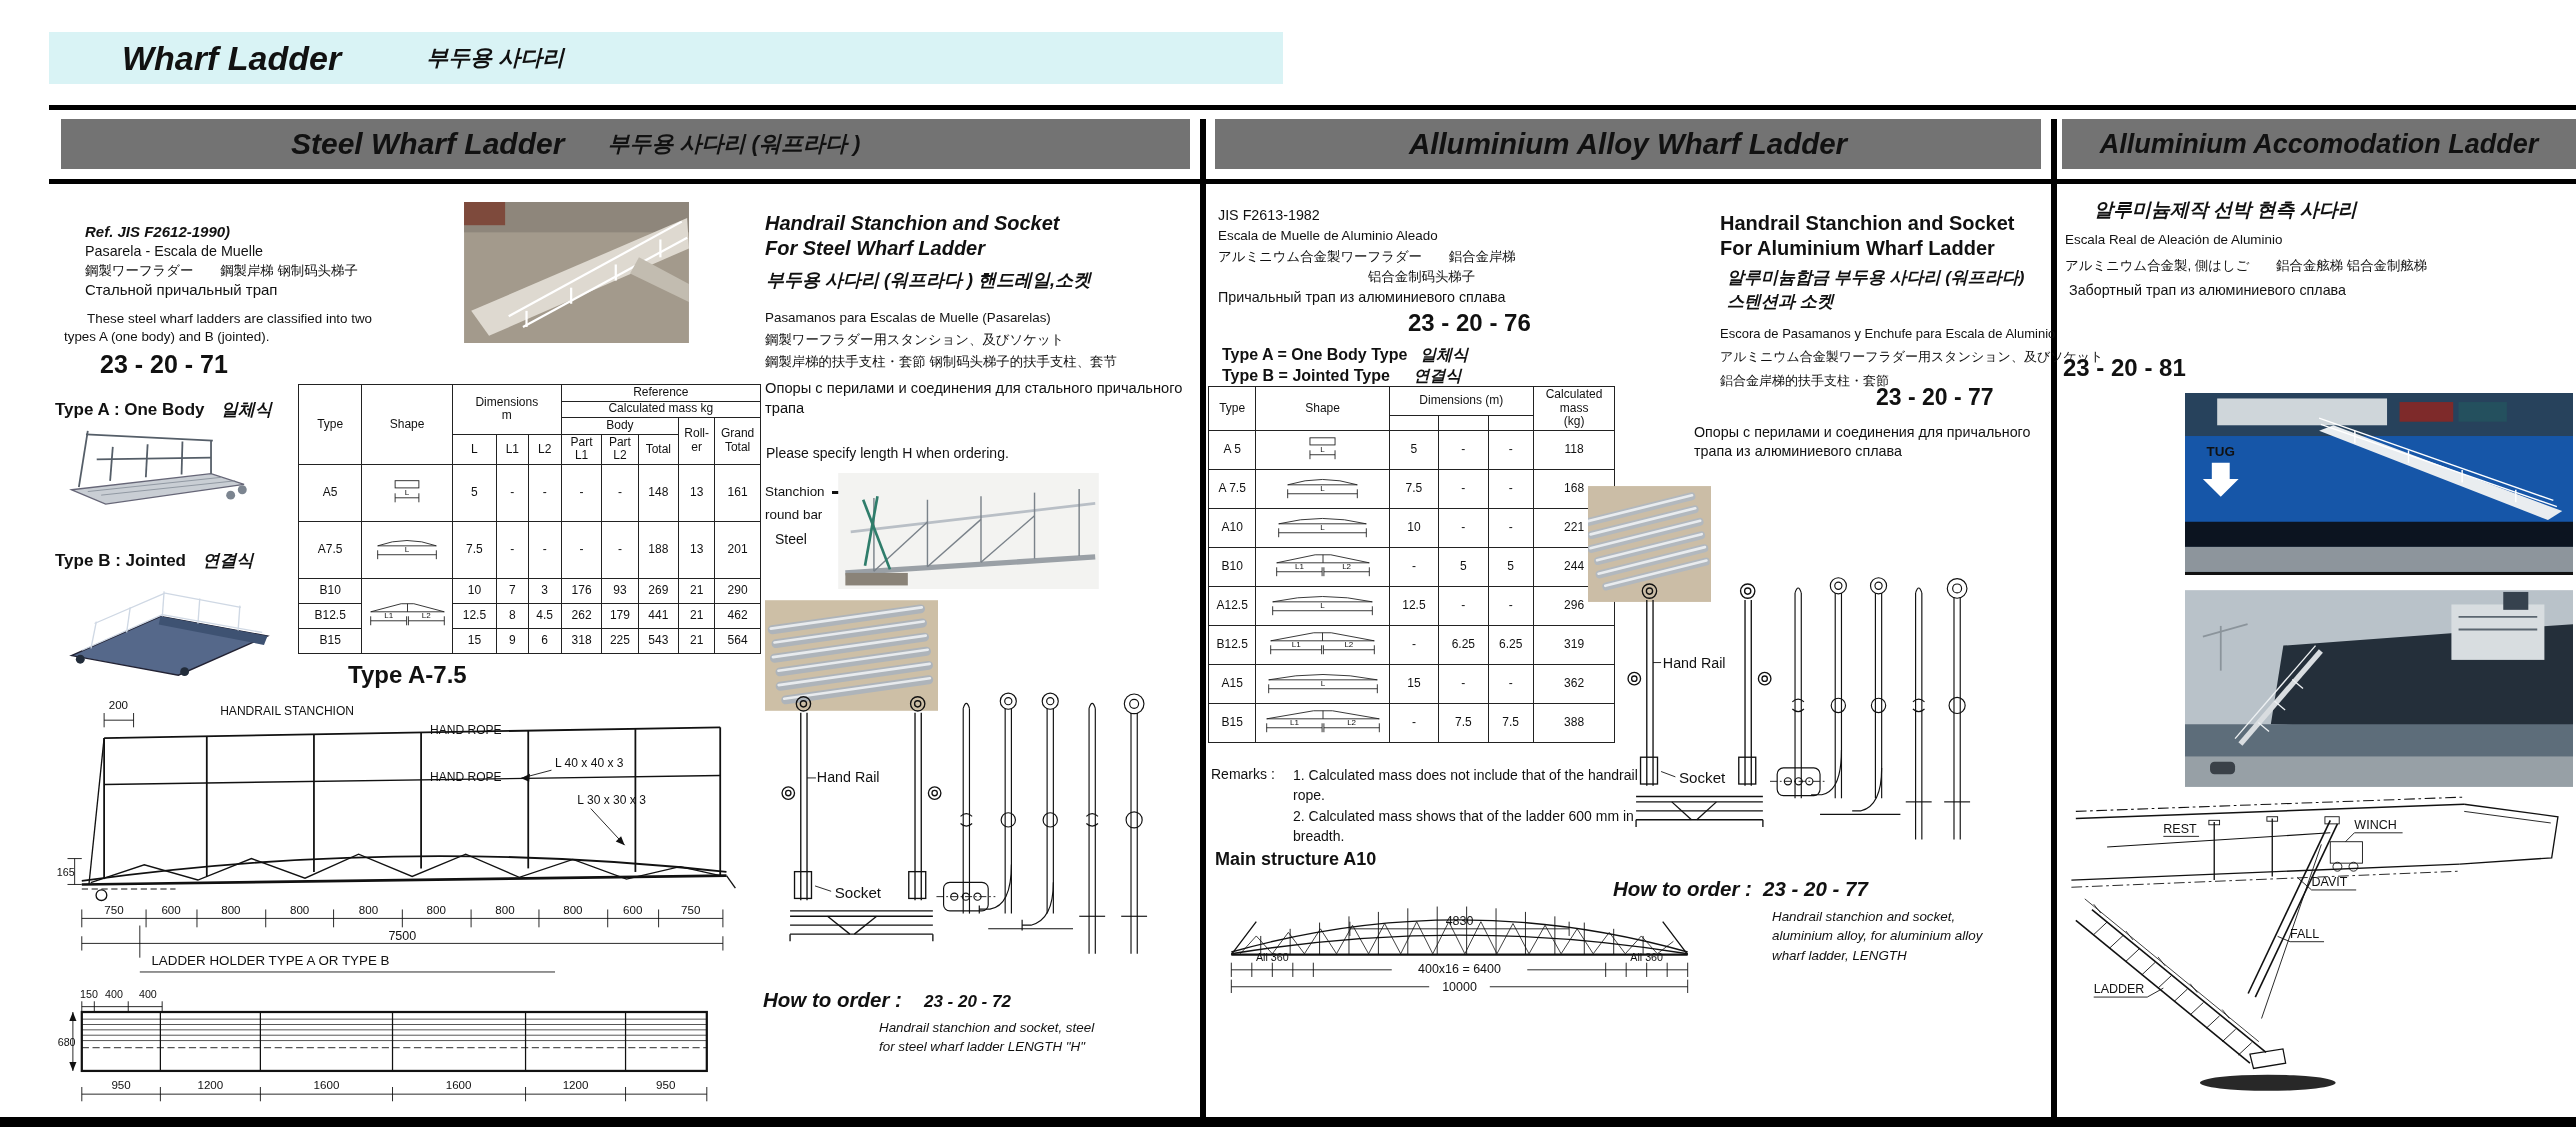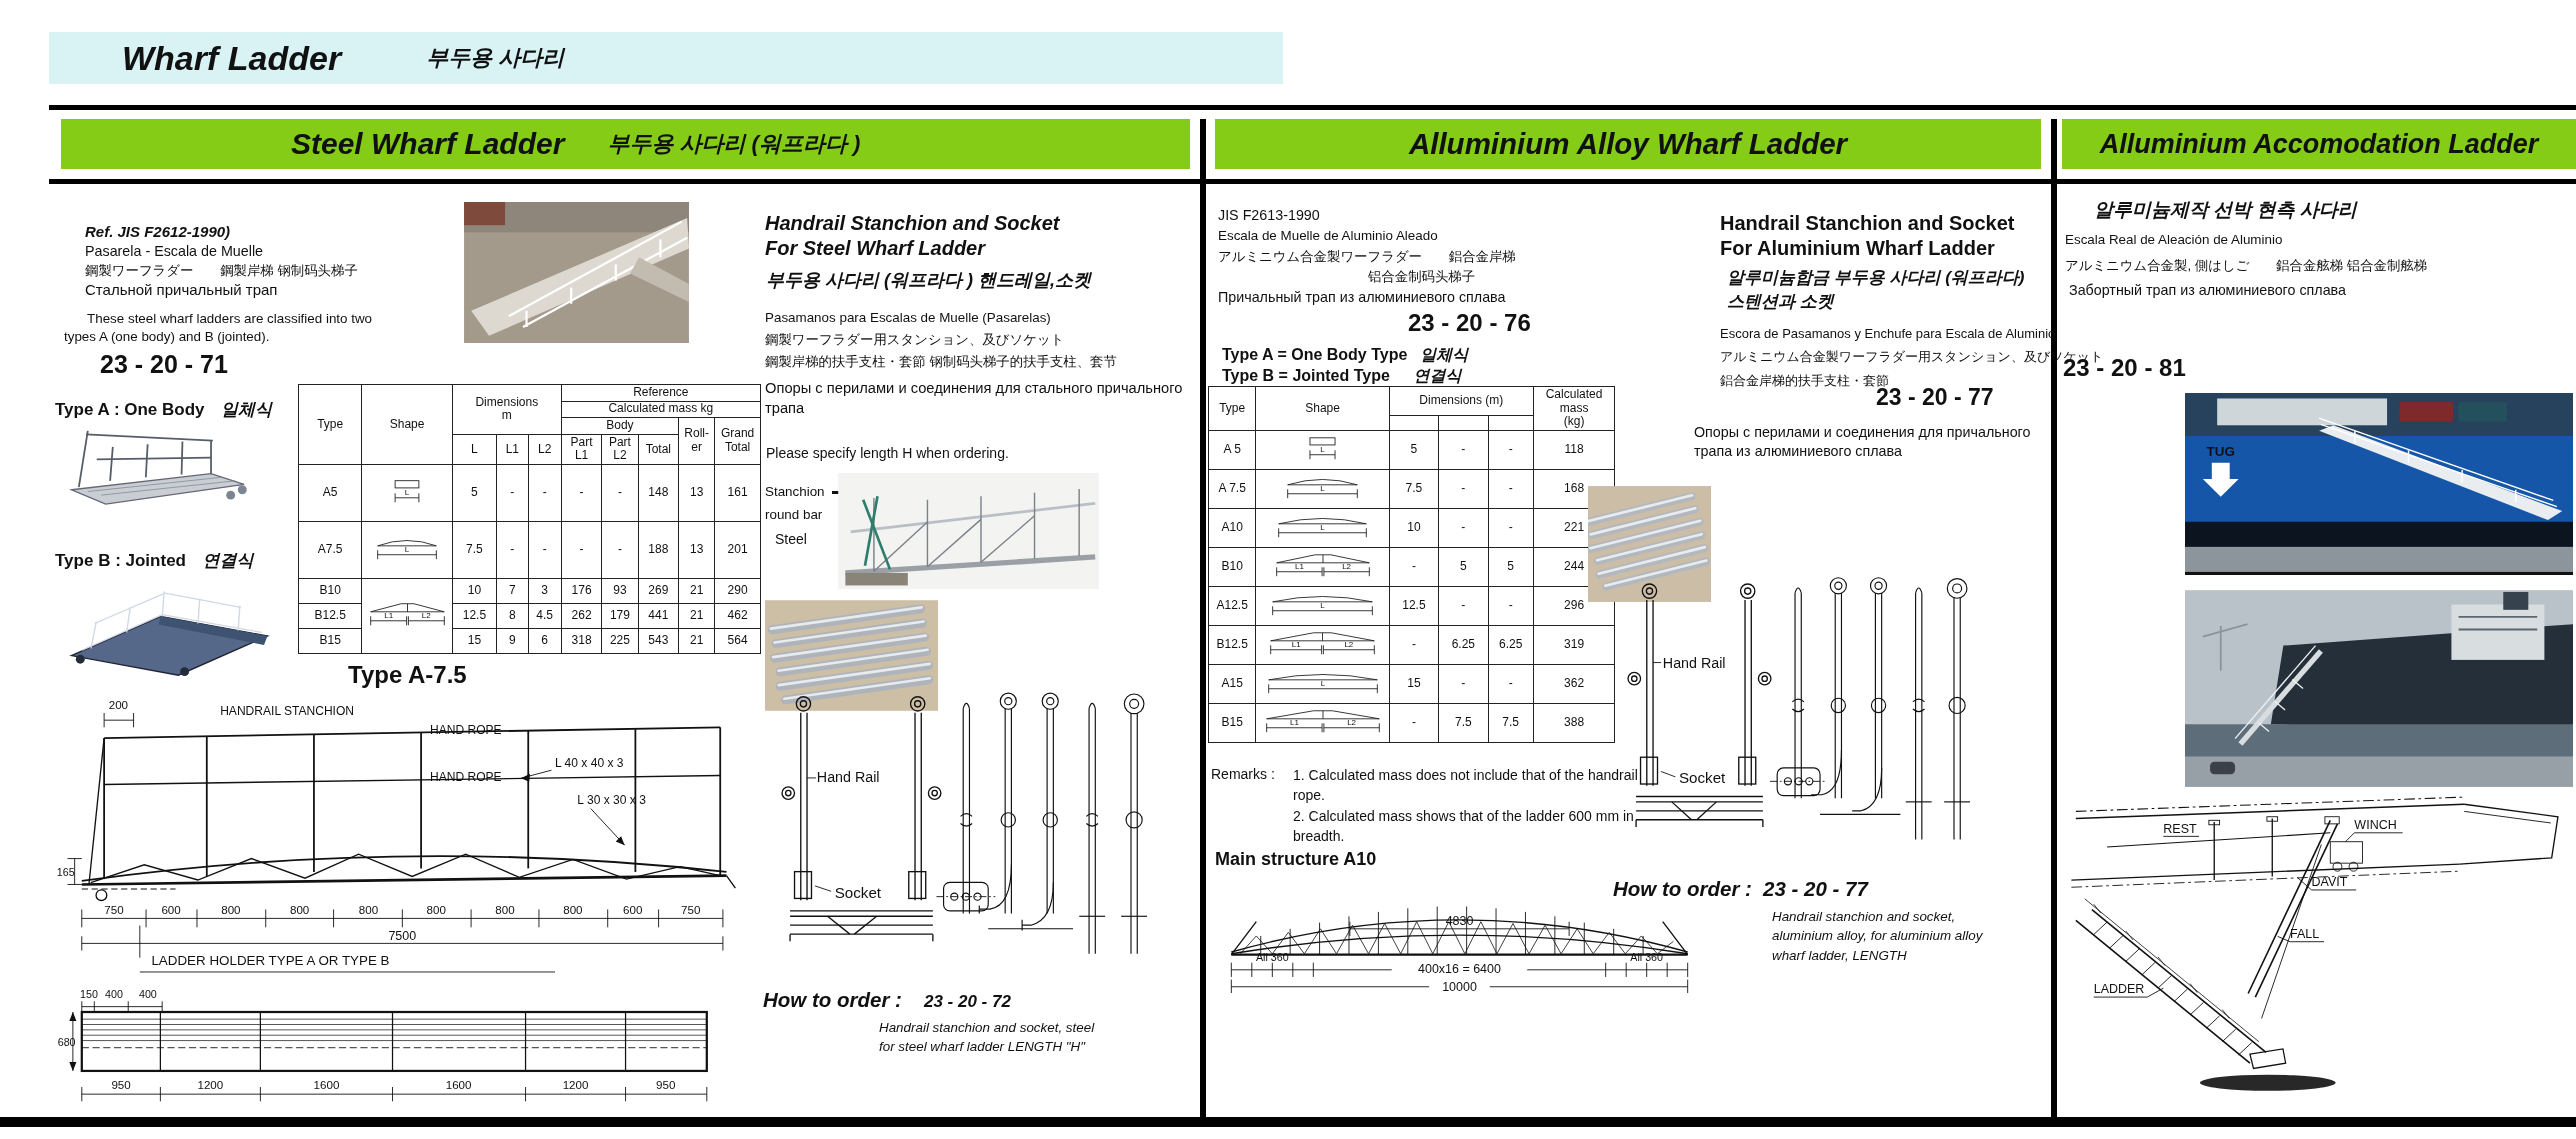--- a/index.html
+++ b/index.html
@@ -1,21 +1,21 @@
 <!DOCTYPE html>
 <html style="font-size:14.3px"><head>
 <meta charset="utf-8">
 <style>
   html,body{margin:0;padding:0;background:#e8e8e8;}
   .page{position:relative;width:2576px;height:1140px;background:#fff;overflow:hidden;
         font-family:"Liberation Sans",sans-serif;color:#111;}
   .abs{position:absolute;}
   .b{font-weight:bold;} .i{font-style:italic;}
   .banner{background:#d9f3f5;display:flex;align-items:center;}
-  .mint{background:#84cc16;display:flex;align-items:center;}
+  .mint{background:#737373;display:flex;align-items:center;}
   .rule{background:#000;}
   .vsep{background:#000;}
   table{border-collapse:collapse;background:#fff;border:1.8px solid #111;}
   th,td{border:0.9px solid #222;text-align:center;font-size:12px;padding:0.9px 2.7px;
         white-space:pre-line;font-weight:normal;color:#111;line-height:1.15;}
   svg text{font-family:"Liberation Sans",sans-serif;fill:#111;}
   .photo{position:absolute;overflow:hidden;}
   .line-pt{position:absolute;background:#111;}
 </style>
 </head>
@@ -487,21 +487,21 @@
   <div class="abs" style="left:763px;top:988px;">
     <span class="b i" style="font-size:20.5px;">How to order :</span>
     <span class="b i" style="font-size:17px;margin-left:18px;">23 - 20 - 72</span>
   </div>
   <div class="abs i" style="left:879px;top:1018px;font-size:13.4px;line-height:1.45;">
     <div>Handrail stanchion and socket, steel</div>
     <div>for steel wharf ladder LENGTH "H"</div>
   </div>
 
   <div class="abs" style="left:1218px;top:205px;line-height:1.5;">
-    <div style="font-size:14.3px;">JIS F2613-1990</div>
+    <div style="font-size:14.3px;">JIS F2613-1982</div>
     <div style="font-size:13.4px;">Escala de Muelle de Aluminio Aleado</div>
     <div style="font-size:13.4px;">アルミニウム合金製ワーフラダー　　鋁合金岸梯</div>
     <div style="font-size:13.4px;padding-left:150px;">铝合金制码头梯子</div>
     <div style="font-size:14.3px;">Причальный трап из алюминиевого сплава</div>
   </div>
   <div class="abs b" style="left:1408px;top:309px;font-size:24px;">23 - 20 - 76</div>
   <div class="abs" style="left:1222px;top:345px;">
     <span class="b" style="font-size:16px;">Type A = One Body Type</span>
     <span class="b i" style="font-size:16px;margin-left:9px;">일체식</span>
   </div>

